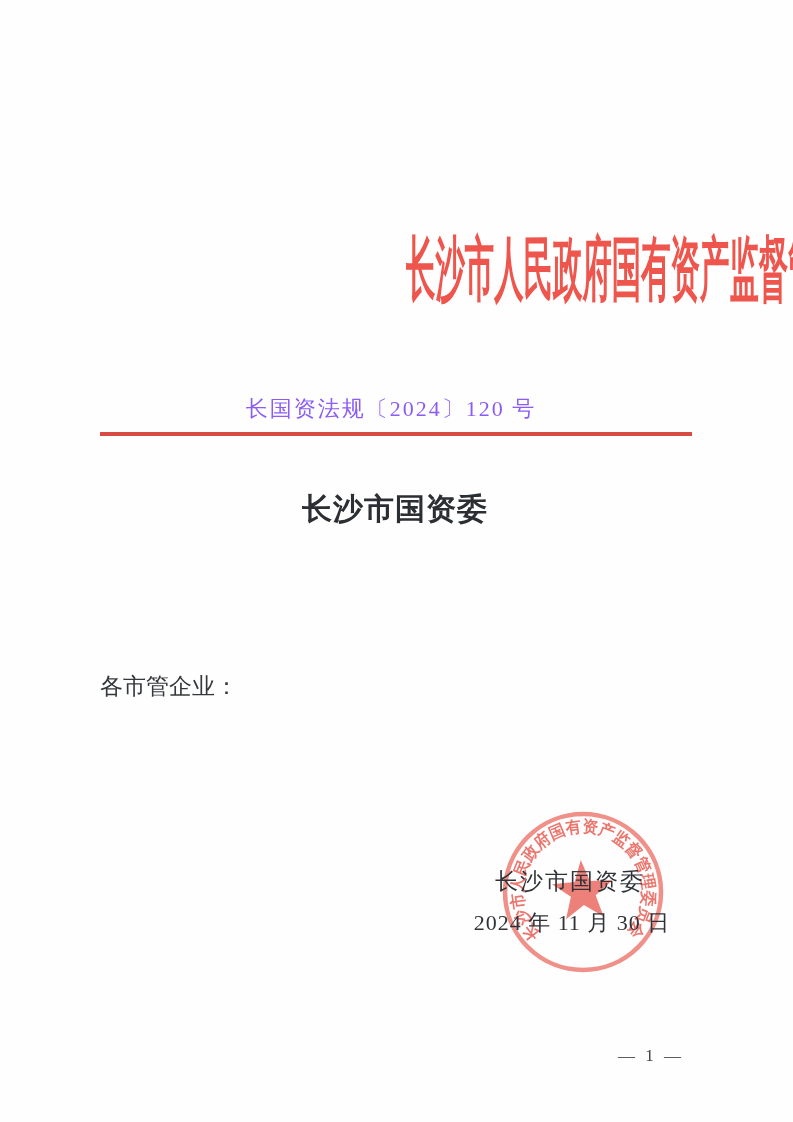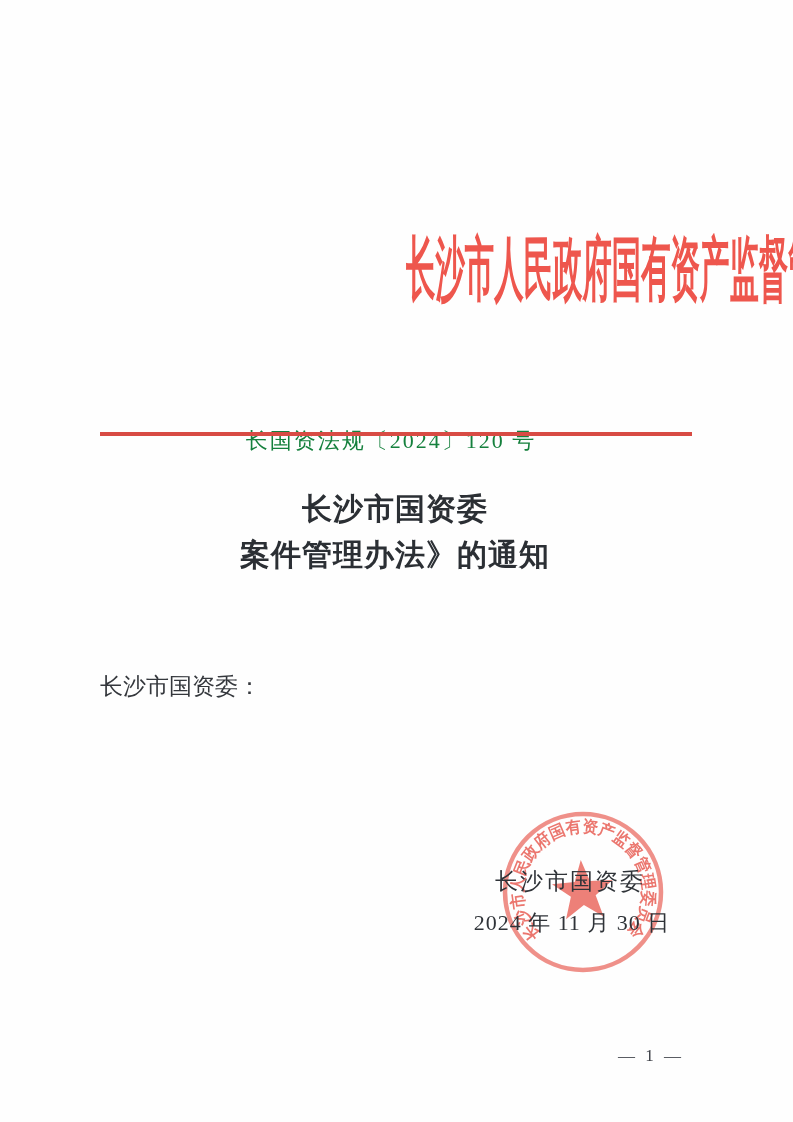--- a/index.html
+++ b/index.html
@@ -33,23 +33,22 @@
     transform: scaleX(0.42);
     transform-origin: 50% 50%;
     line-height: 84px;
   }
   
   .doc-number {
     position: absolute; left: 0; top: 394px;
     width: 782px;
     text-align: center;
     font-size: 22px;
-    color: #15803d;
+    color: #8b5cf6;
     letter-spacing: 2px;
-    margin-top: 32px;
   }
   
   .red-divider {
     position: absolute; left: 100px; top: 432px;
     width: 592px; height: 4px;
     background: #d84b44;
   }
   
   .doc-title {
     position: absolute; left: 0; top: 486px;
@@ -121,25 +120,24 @@
   <div class="red-header">
     <span class="red-header-text">长沙市人民政府国有资产监督管理委员会文件</span>
   </div>
 
   <div class="doc-number">长国资法规〔2024〕120 号</div>
 
   <div class="red-divider"></div>
 
   <div class="doc-title">
     <div>长沙市国资委</div>
-    <div>案件管理办法》的通知</div>
   </div>
 
   <div class="doc-body">
-    <p class="salutation">长沙市国资委：</p>
+    <p class="salutation">各市管企业：</p>
   </div>
 
   <svg class="seal" viewBox="0 0 170 170" width="170" height="170" xmlns="http://www.w3.org/2000/svg">
     <circle class="seal-ring" cx="85" cy="85" r="78"></circle>
     <path id="sealTextPath" d="M 42.57,127.43 A 60,60 0 1 1 127.43,127.43" fill="none"></path>
     <text class="seal-text">
       <textPath href="#sealTextPath" startOffset="0" textLength="280" lengthAdjust="spacingAndGlyphs">长沙市人民政府国有资产监督管理委员会</textPath>
     </text>
     <polygon class="seal-star" transform="rotate(-4 85 85)" points="85,53 92.6,74.5 115.4,75.1 97.4,89.0 103.8,110.9 85,98 66.2,110.9 72.6,89.0 54.6,75.1 77.4,74.5"></polygon>
   </svg>

